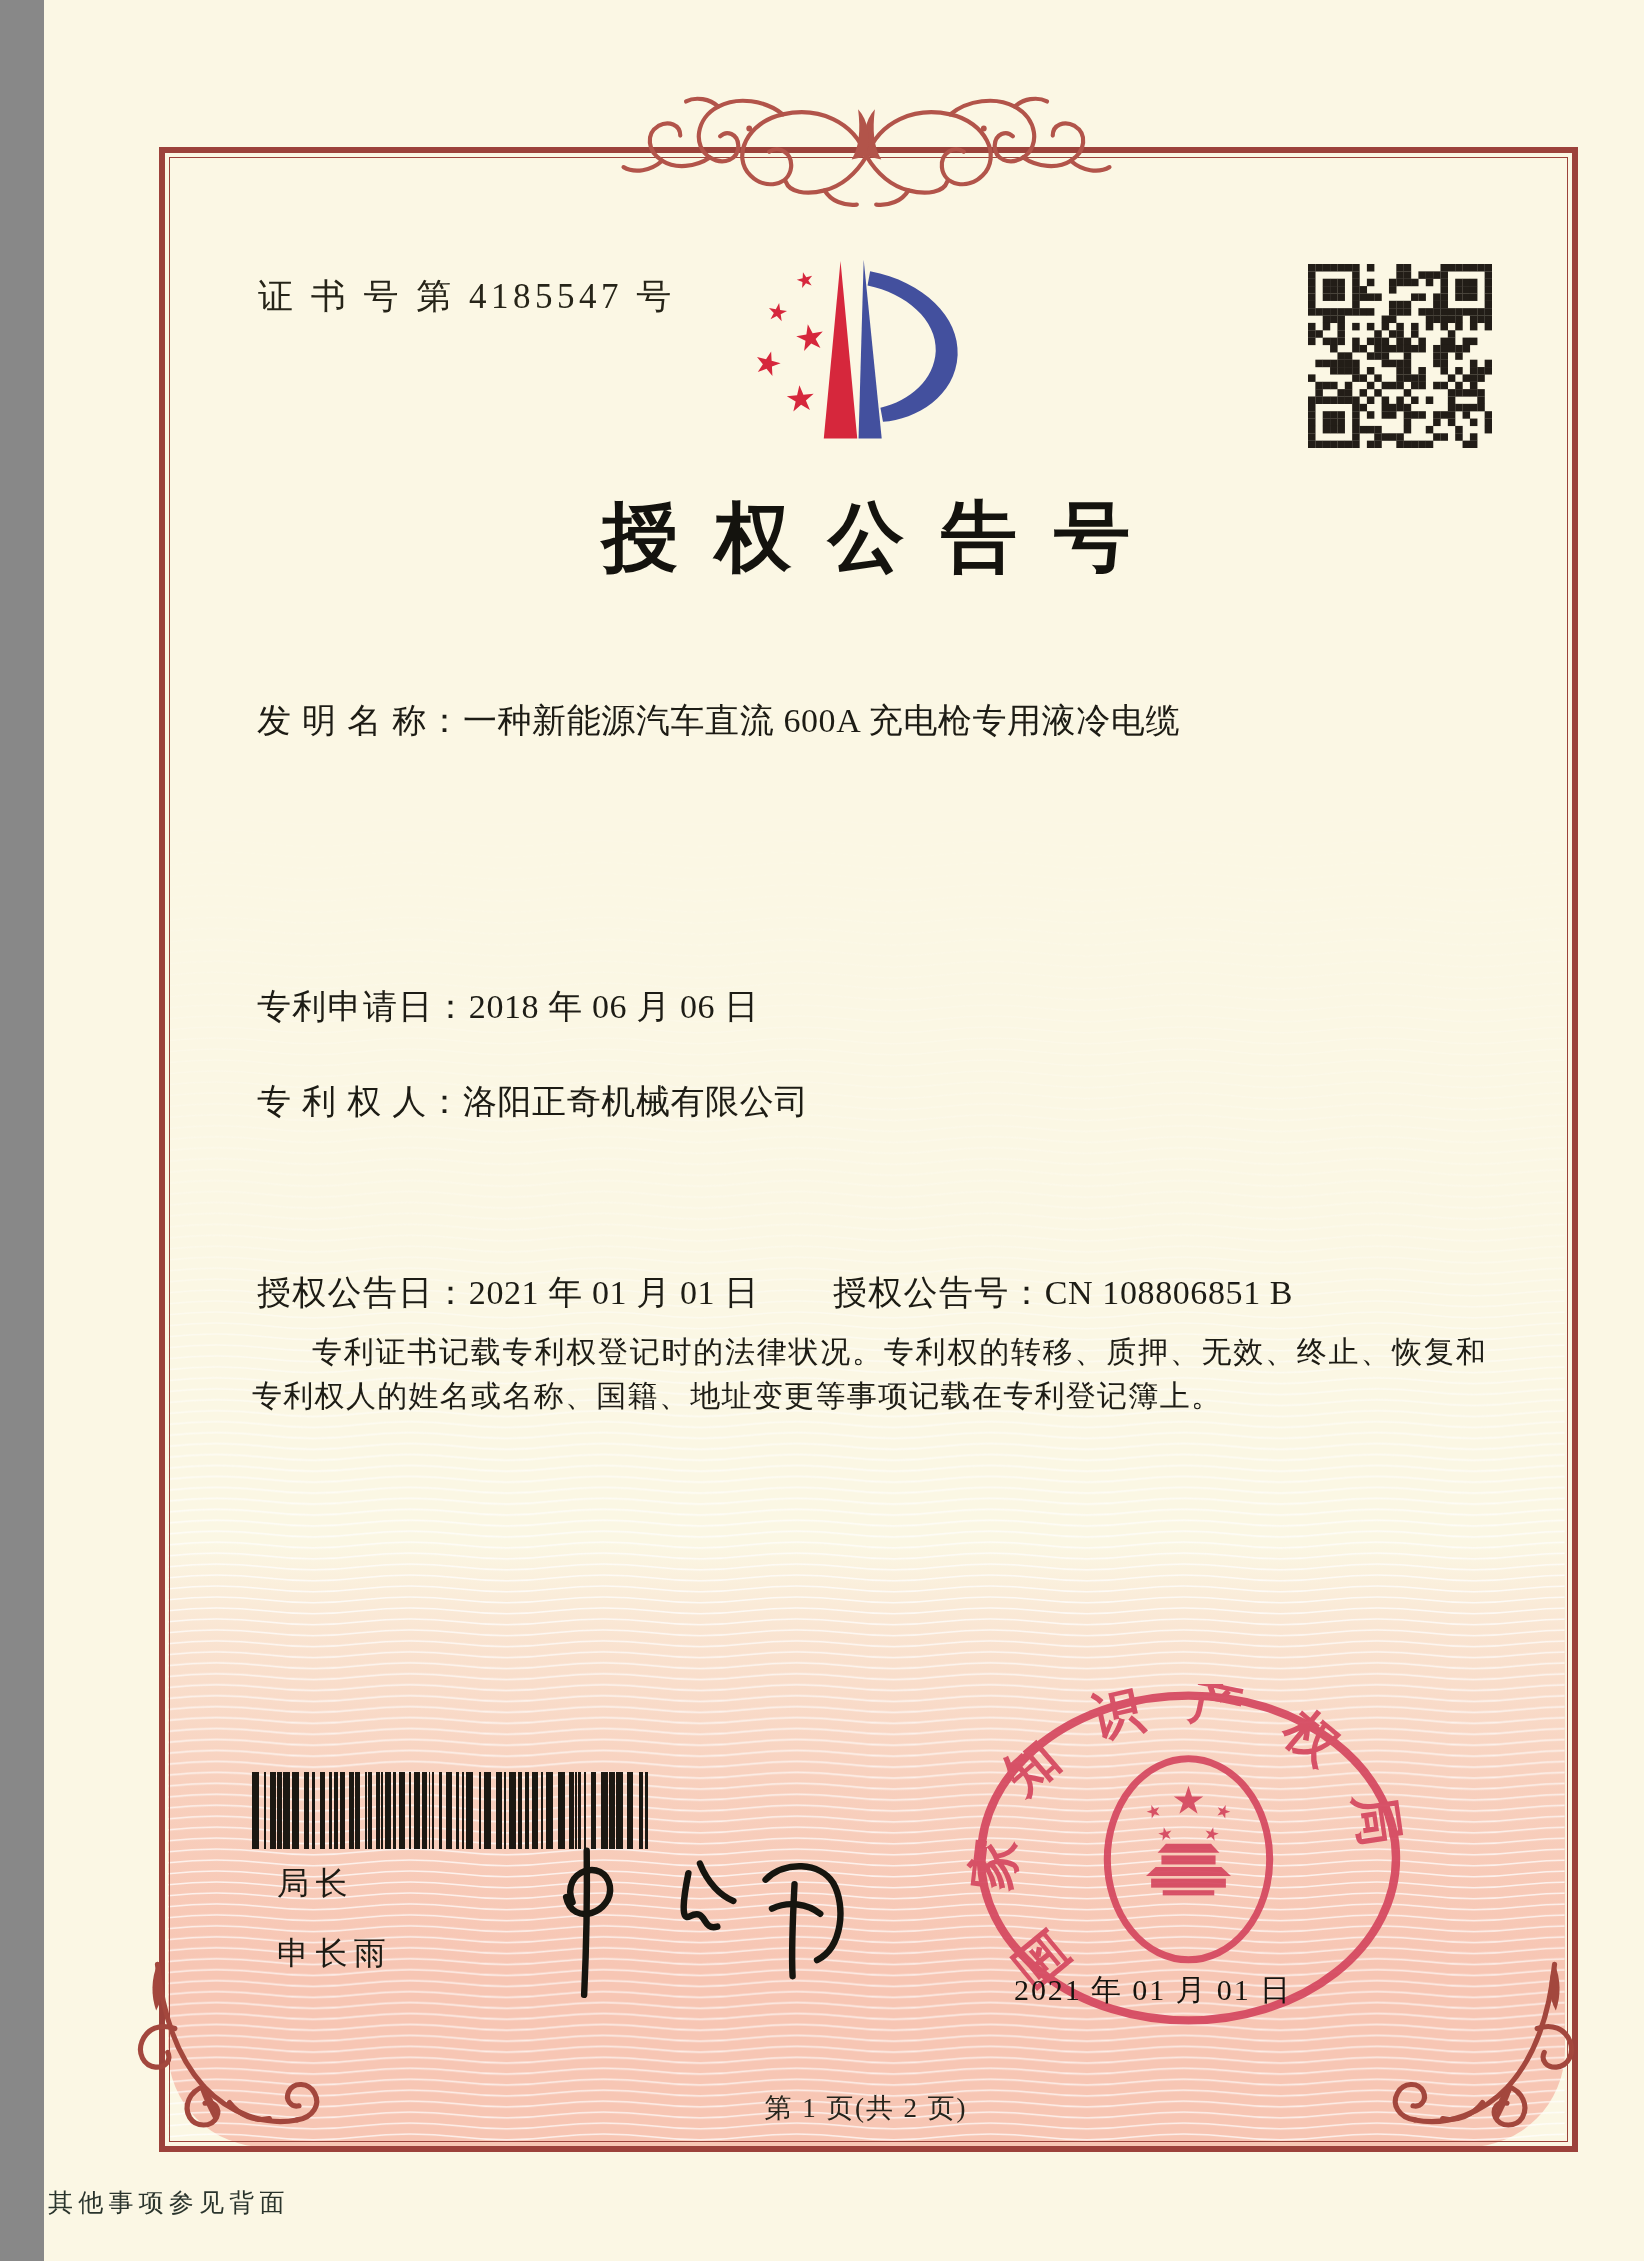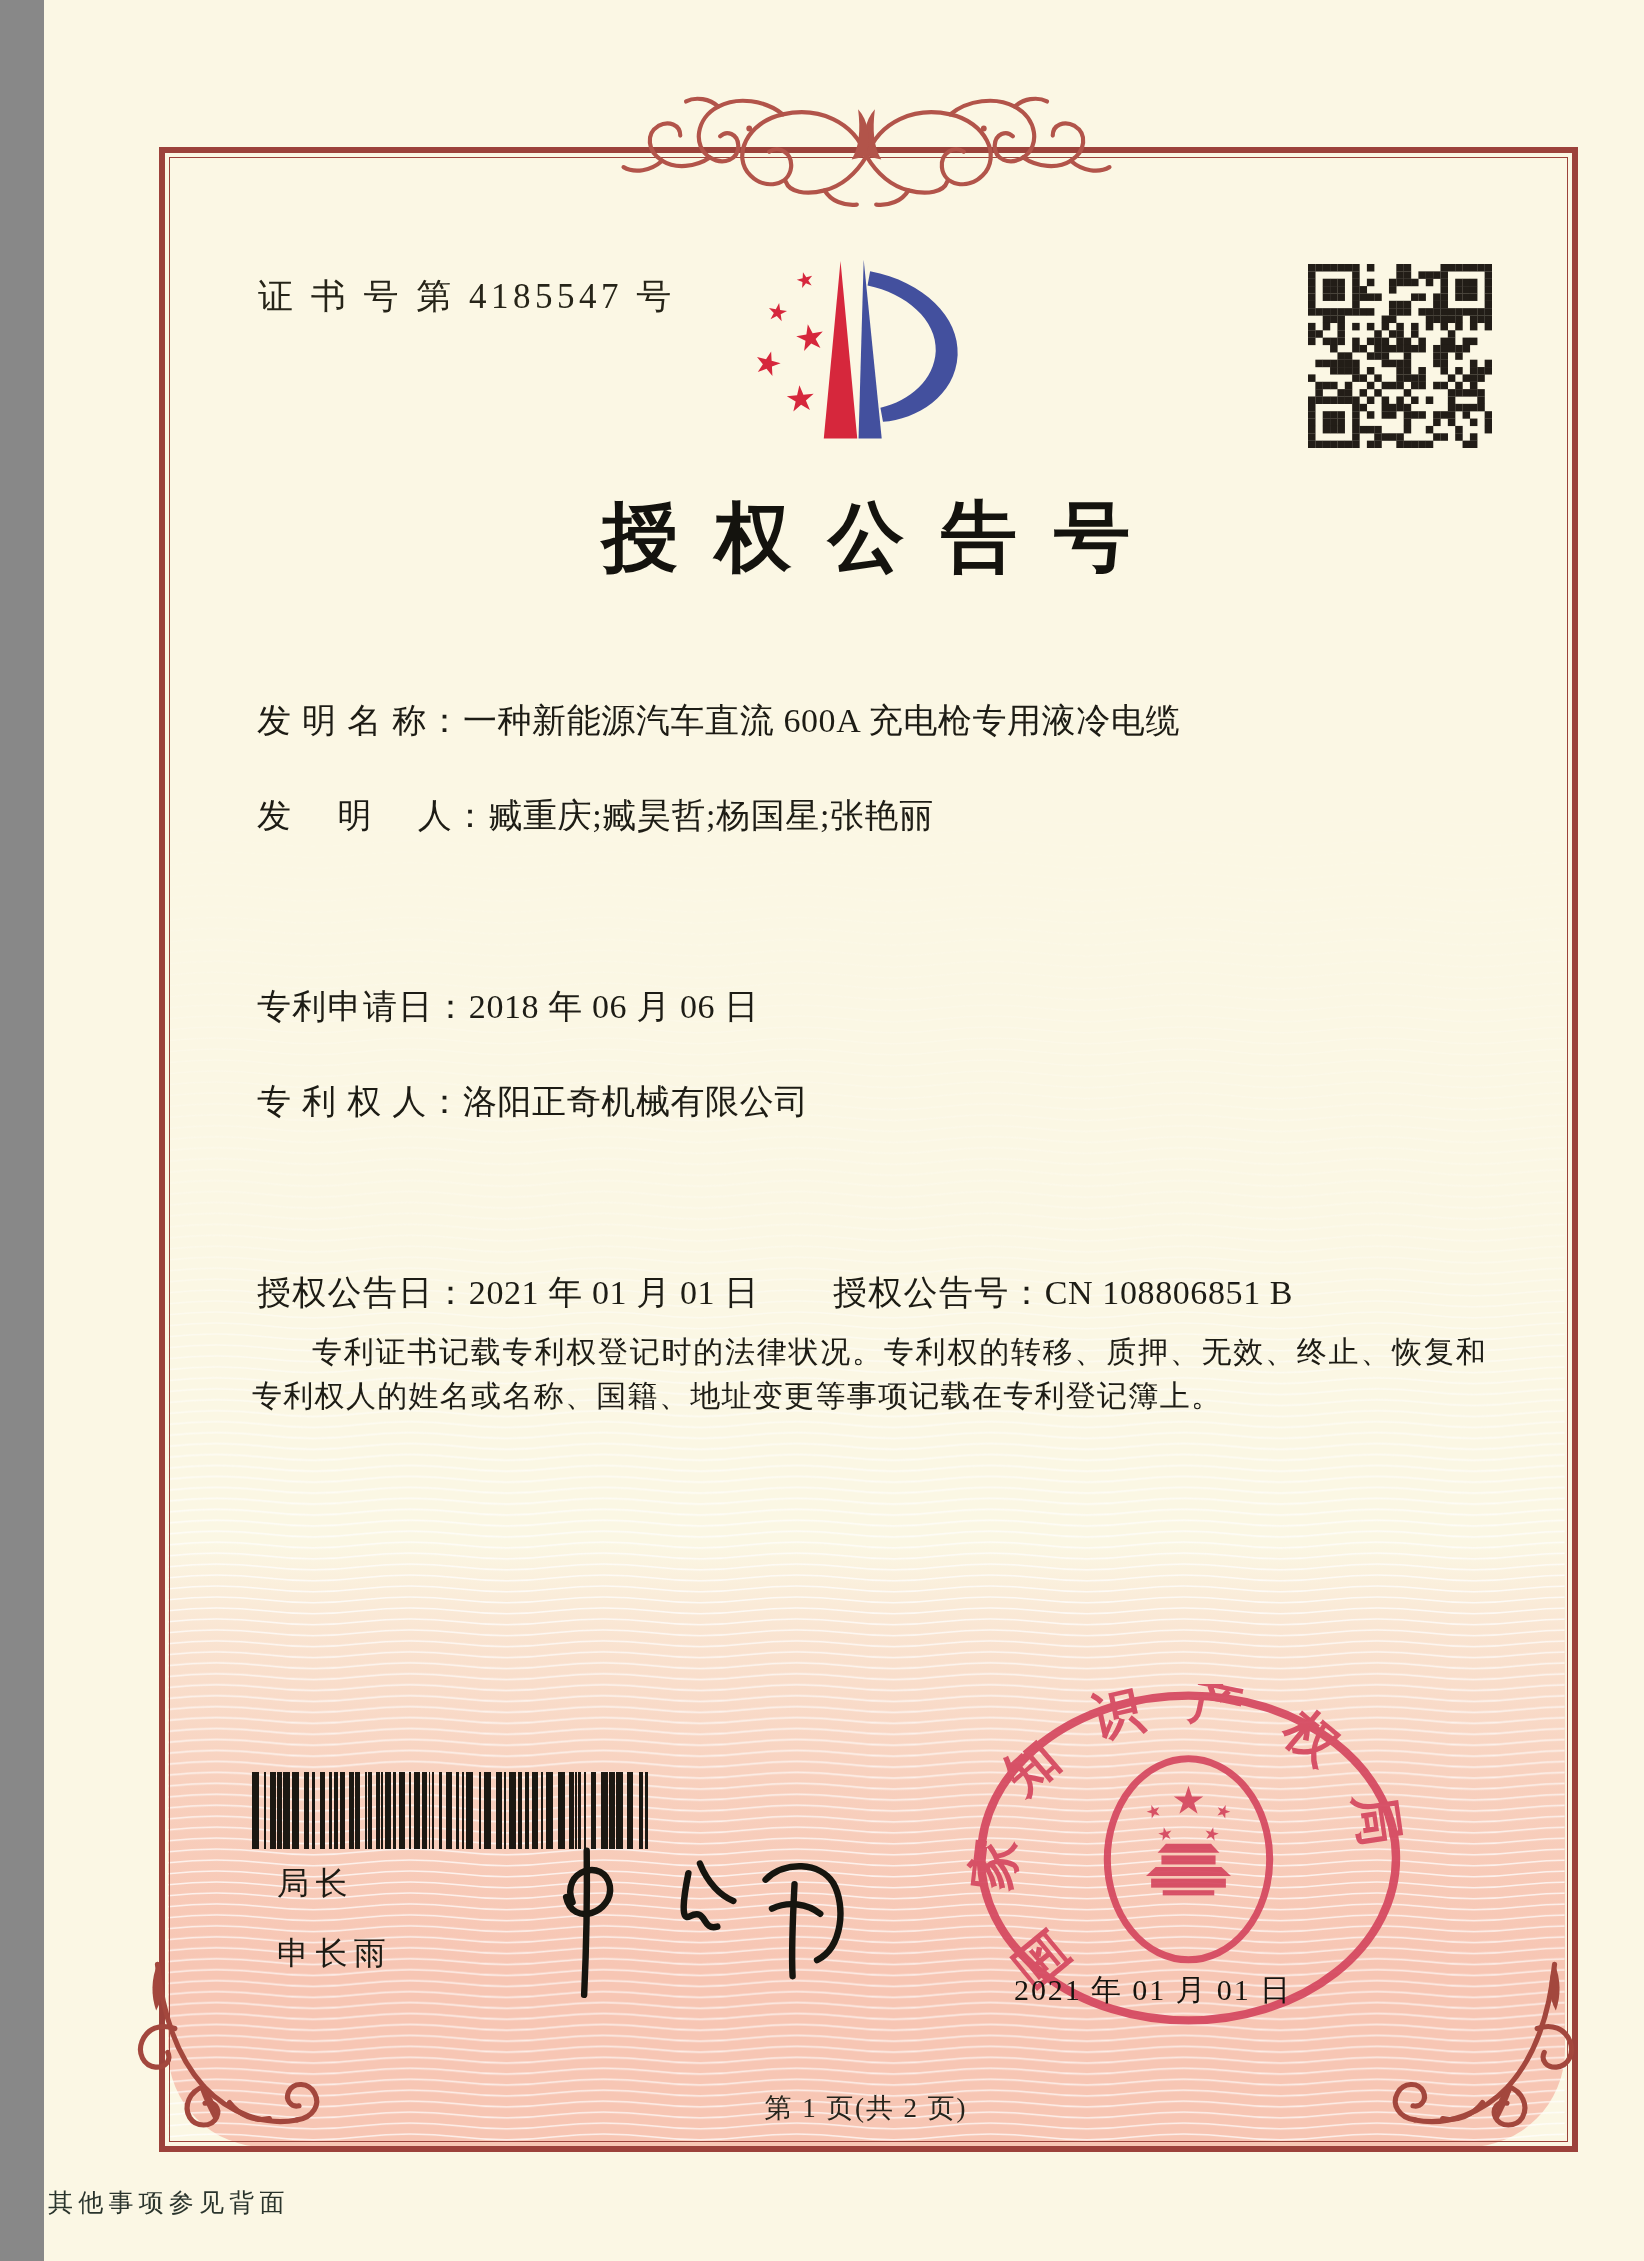--- a/index.html
+++ b/index.html
@@ -501,23 +501,20 @@
       <rect x="16" y="24" width="1.02" height="1.02" fill="#221d17"></rect>
       <rect x="21" y="24" width="1.02" height="1.02" fill="#221d17"></rect>
       <rect x="22" y="24" width="1.02" height="1.02" fill="#221d17"></rect>
     </svg>
 
   <div class="title">授权公告号</div>
 
   <div class="field-row row-0">
     <span class="label">发 明 名 称：</span><span class="value">一种新能源汽车直流 600A 充电枪专用液冷电缆</span>
   </div>
-  <div class="field-row row-1">
-    <span class="label">发　 明　 人：</span><span class="value">臧重庆;臧昊哲;杨国星;张艳丽</span>
-  </div>
   <div class="field-row row-3">
     <span class="label">专利申请日：</span><span class="value">2018 年 06 月 06 日</span>
   </div>
   <div class="field-row row-4">
     <span class="label">专 利 权 人：</span><span class="value">洛阳正奇机械有限公司</span>
   </div>
   <div class="field-row row-6">
     <span class="label">授权公告日：</span><span class="value">2021 年 01 月 01 日</span>
     <span class="grant">
       <span class="label">授权公告号：</span><span class="value">CN 108806851 B</span>

